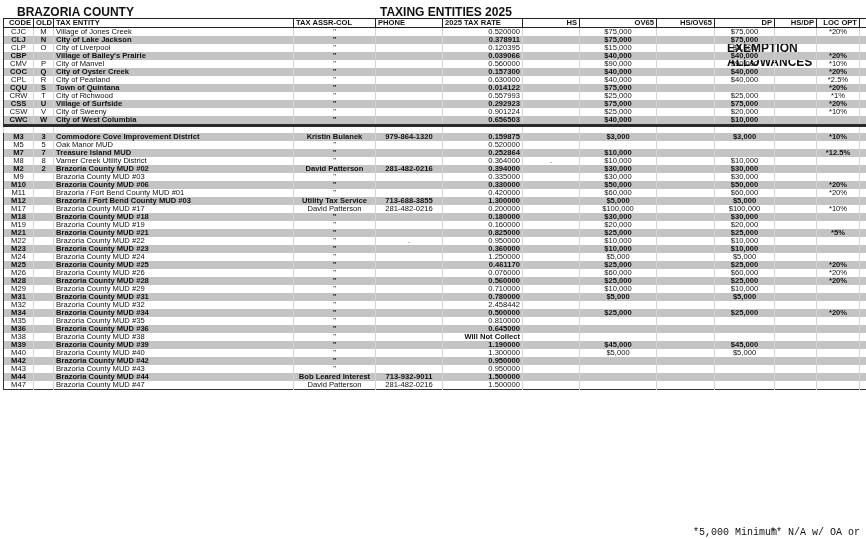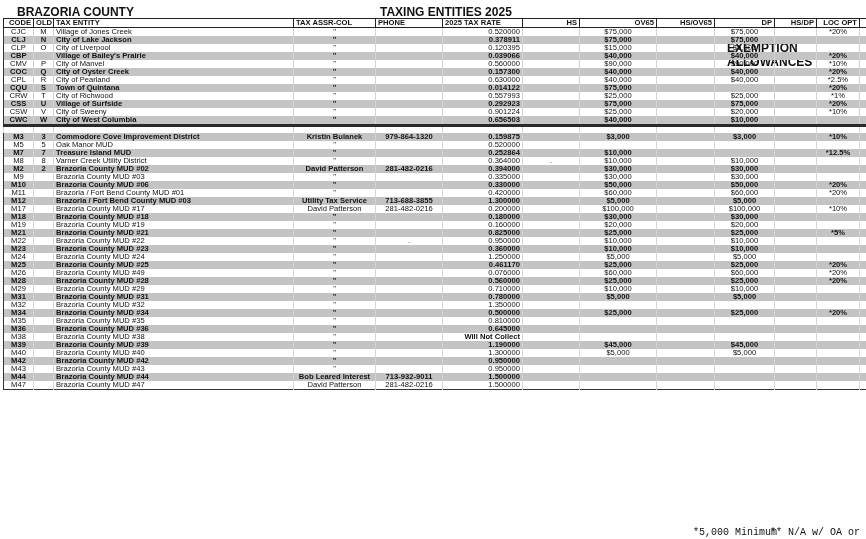--- a/index.html
+++ b/index.html
@@ -517,21 +517,21 @@
         <td class="c col-ov65 b">$25,000</td>
         <td class="c col-hsov65 b"></td>
         <td class="c col-dp b">$25,000</td>
         <td class="c col-hsdp b"></td>
         <td class="c col-loc b">*20%</td>
         <td class="c col-dv b">"</td>
       </tr>
       <tr>
         <td class="c col-code">M26</td>
         <td class="c col-old"></td>
-        <td class="l col-entity">Brazoria County MUD #49</td>
+        <td class="l col-entity">Brazoria County MUD #26</td>
         <td class="c col-assr">"</td>
         <td class="c col-phone"></td>
         <td class="r col-rate">0.076000</td>
         <td class="c col-hs"></td>
         <td class="c col-ov65">$60,000</td>
         <td class="c col-hsov65"></td>
         <td class="c col-dp">$60,000</td>
         <td class="c col-hsdp"></td>
         <td class="c col-loc">*20%</td>
         <td class="c col-dv">"</td>
@@ -580,21 +580,21 @@
         <td class="c col-hsdp b"></td>
         <td class="c col-loc b"></td>
         <td class="c col-dv b">"</td>
       </tr>
       <tr>
         <td class="c col-code">M32</td>
         <td class="c col-old"></td>
         <td class="l col-entity">Brazoria County MUD #32</td>
         <td class="c col-assr">"</td>
         <td class="c col-phone"></td>
-        <td class="r col-rate">1.350000</td>
+        <td class="r col-rate">2.458442</td>
         <td class="c col-hs"></td>
         <td class="c col-ov65"></td>
         <td class="c col-hsov65"></td>
         <td class="c col-dp"></td>
         <td class="c col-hsdp"></td>
         <td class="c col-loc"></td>
         <td class="c col-dv">"</td>
       </tr>
       <tr class="shade">
         <td class="c col-code b">M34</td>

